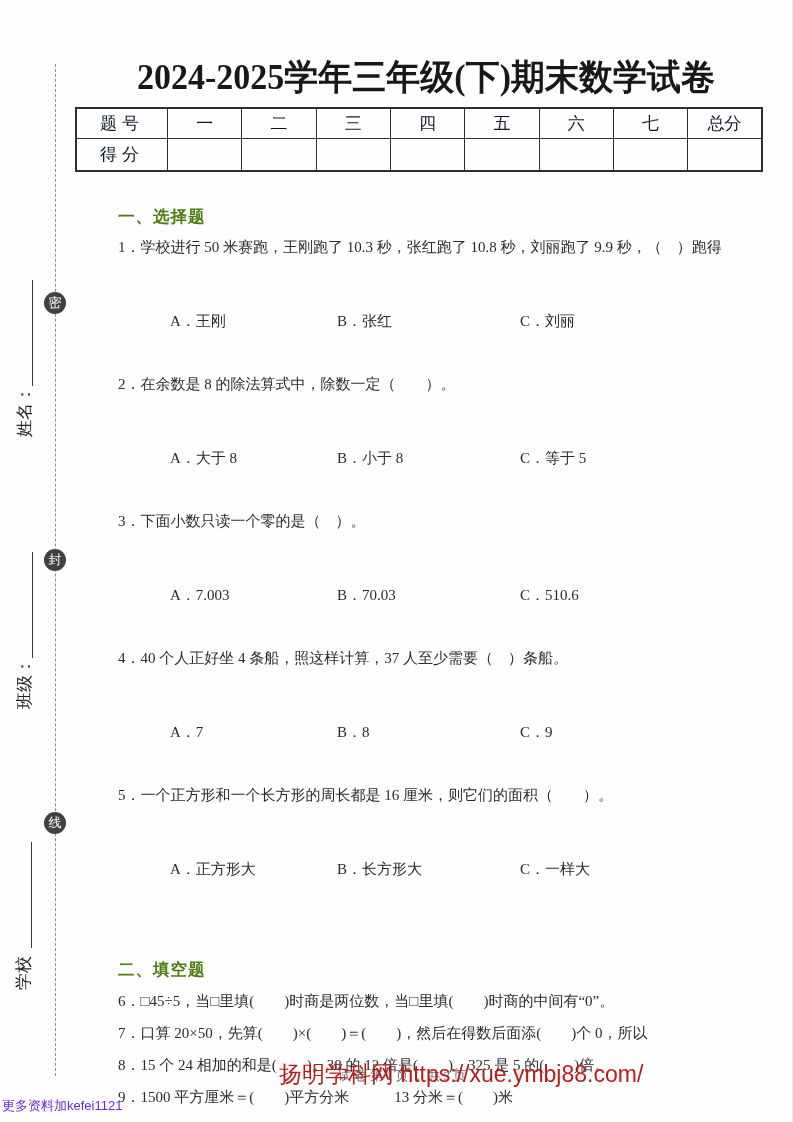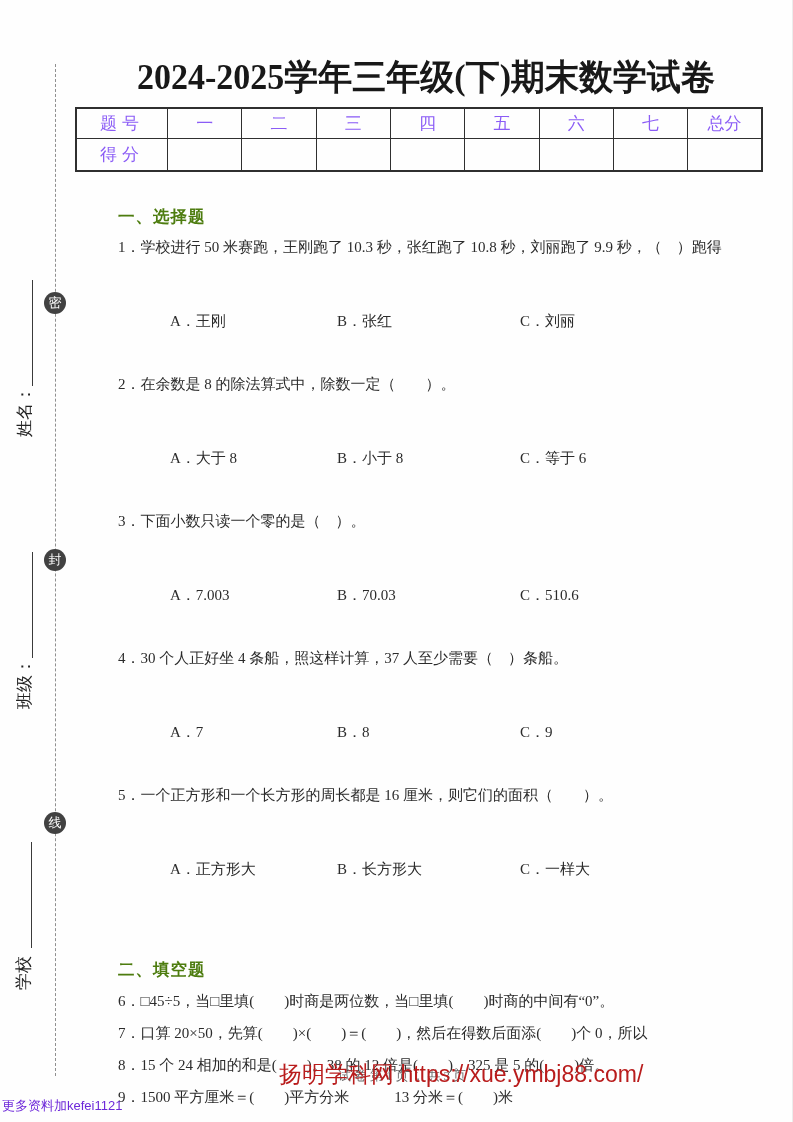--- a/index.html
+++ b/index.html
@@ -28,21 +28,21 @@
          color:#181818;letter-spacing:0px;line-height:46px;
          transform:scaleY(1.04);transform-origin:top;}
   .meta{width:763px;text-align:right;font-size:17px;color:#3c3c3c;margin-top:8px;line-height:22px;}
   .meta span{white-space:pre;}
   .meta .gap{display:inline-block;width:34px;}
 
   
   table.score{border-collapse:collapse;margin:9px 0 0 75px;width:688px;
               border:2px solid #2f2f2f;table-layout:fixed;}
   table.score td{border:1px solid #2f2f2f;height:29px;text-align:center;font-size:17px;
-                 color:#8b5cf6;padding:0;}
+                 color:#0f172a;padding:0;}
   table.score tr.r2 td{height:31px;font-family:Liberation Mono, monospace;}
   td.lab{letter-spacing:5px;}
 
   
   .content{padding:0 28px 0 118px;font-size:15px;color:#2b2b2b;}
   .sec-title{font-weight:bold;font-size:16.5px;color:#4d7c0f;line-height:30px;
              letter-spacing:1px;}
   .s1{margin-top:30px;}
   .s1 .q-line,.s1 .opt-row{line-height:31.5px;white-space:pre-wrap;}
   .opt-row{padding-left:22px;}
@@ -107,29 +107,29 @@
     <div class="section s1">
       <div class="sec-title">一、选择题</div>
 
       <div class="q-line">1．学校进行 50 米赛跑，王刚跑了 10.3 秒，张红跑了 10.8 秒，刘丽跑了 9.9 秒，（　）跑得</div>
       <div class="opt-row">
         <span class="opt opt-a">A．王刚</span><span class="opt opt-b">B．张红</span><span class="opt">C．刘丽</span>
       </div>
 
       <div class="q-line">2．在余数是 8 的除法算式中，除数一定（　　）。</div>
       <div class="opt-row">
-        <span class="opt opt-a">A．大于 8</span><span class="opt opt-b">B．小于 8</span><span class="opt">C．等于 6</span>
+        <span class="opt opt-a">A．大于 8</span><span class="opt opt-b">B．小于 8</span><span class="opt">C．等于 5</span>
       </div>
 
       <div class="q-line">3．下面小数只读一个零的是（　）。</div>
       <div class="opt-row">
         <span class="opt opt-a">A．7.003</span><span class="opt opt-b">B．70.03</span><span class="opt">C．510.6</span>
       </div>
 
-      <div class="q-line">4．30 个人正好坐 4 条船，照这样计算，37 人至少需要（　）条船。</div>
+      <div class="q-line">4．40 个人正好坐 4 条船，照这样计算，37 人至少需要（　）条船。</div>
       <div class="opt-row">
         <span class="opt opt-a">A．7</span><span class="opt opt-b">B．8</span><span class="opt">C．9</span>
       </div>
 
       <div class="q-line">5．一个正方形和一个长方形的周长都是 16 厘米，则它们的面积（　　）。</div>
       <div class="opt-row">
         <span class="opt opt-a">A．正方形大</span><span class="opt opt-b">B．长方形大</span><span class="opt">C．一样大</span>
       </div>
     </div>
 

